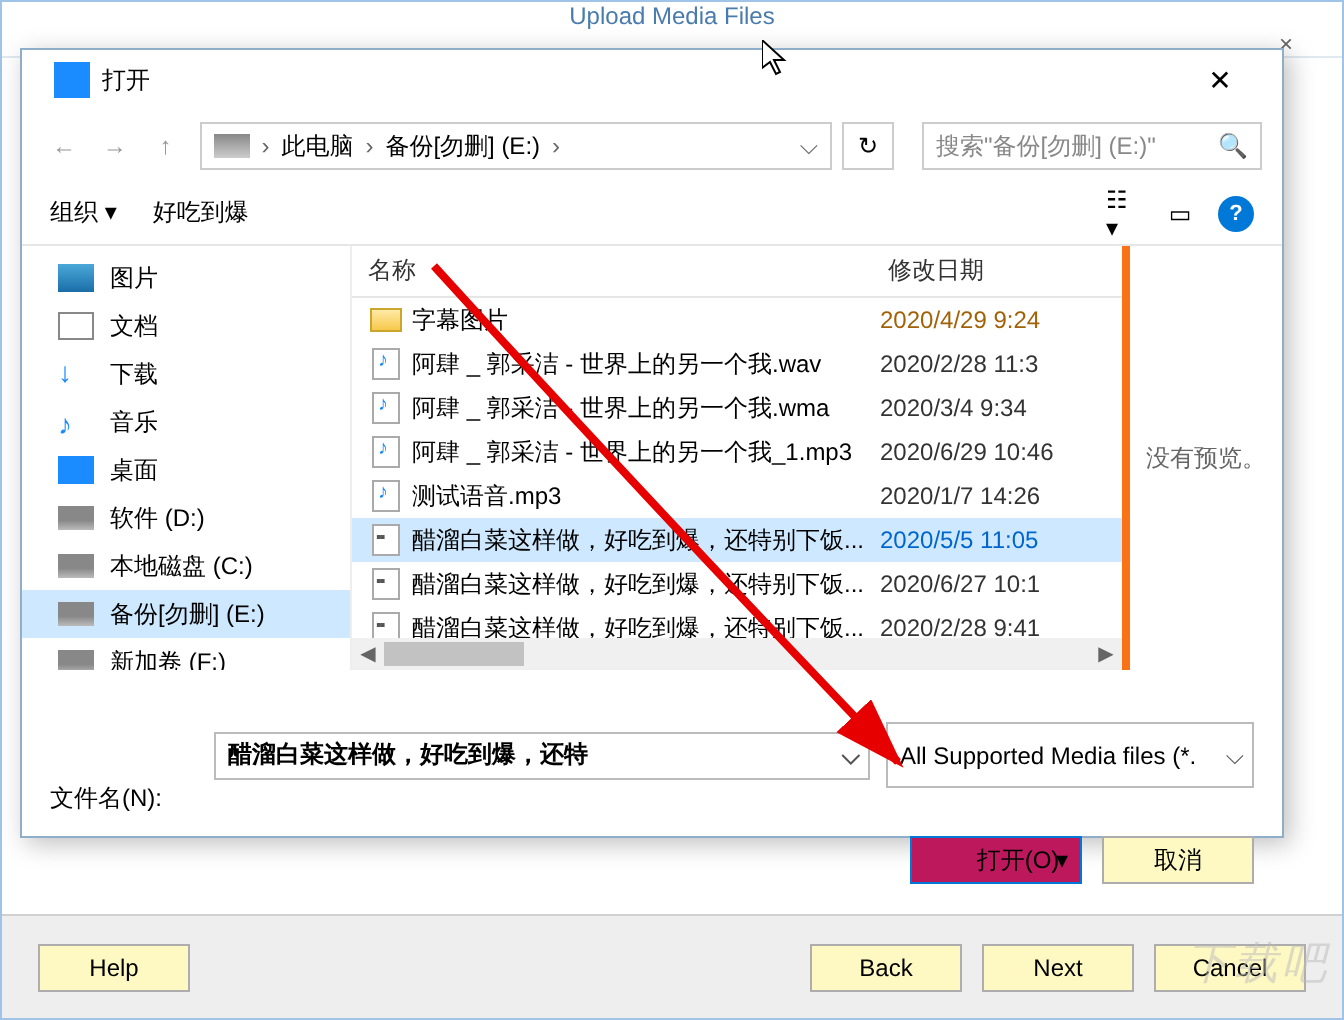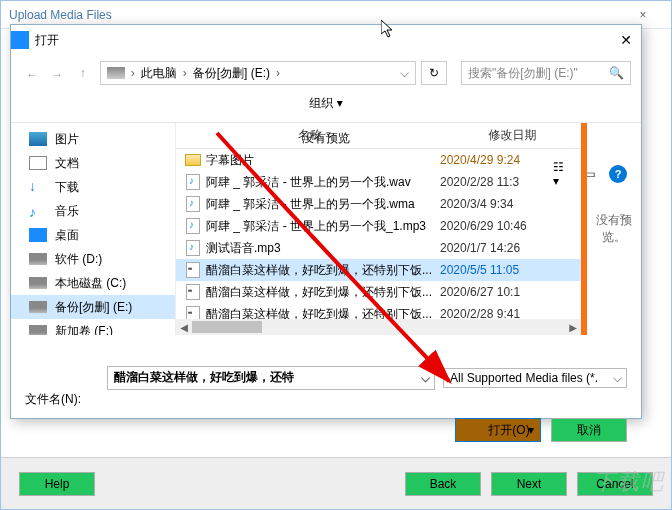--- a/index.html
+++ b/index.html
@@ -1,59 +1,59 @@
 <!DOCTYPE html>
 <html><head>
 <meta charset="utf-8">
 <style>
 * { box-sizing: border-box; font-family: "Microsoft YaHei", "Segoe UI", sans-serif; font-size: 12px; }
 body { margin: 0; width: 672px; height: 510px; background: #fff; overflow: hidden; position: relative; }
 
 .outer-window { position: absolute; top: 0; left: 0; width: 672px; height: 510px; border: 1px solid #a0c4e8; background: #fff; }
-.outer-title { height: 28px; display: flex; align-items: center; padding: 0 8px; color: #4a7bad; border-bottom: 1px solid #e0e8f0; }
+.outer-title { height: 28px; display: flex; align-items: center; padding: 0 8px; color: #4a7bad; border-bottom: 1px solid #e0e8f0; flex-direction: column; }
 .outer-close { margin-left: auto; width: 40px; text-align: center; color: #666; }
 
 .help-bar { position: absolute; bottom: 0; left: 0; right: 0; height: 52px; border-top: 1px solid #d0d0d0; display: flex; align-items: center; padding: 0 18px; gap: 10px; background: #eeeeee; }
 .help-bar .spacer { flex: 1; }
-.btn-std { min-width: 76px; height: 24px; background: #22c55e; border: 1px solid #adadad; display: flex; align-items: center; justify-content: center; cursor: pointer; }
+.btn-std { min-width: 76px; height: 24px; background: #fef9c3; border: 1px solid #adadad; display: flex; align-items: center; justify-content: center; cursor: pointer; }
 
 .dialog { position: absolute; top: 24px; left: 10px; width: 632px; height: 395px; background: #fff; border: 1px solid #8faeca; box-shadow: 3px 3px 12px rgba(0,0,0,0.25); }
-.dlg-title { height: 30px; display: flex; align-items: center; padding: 0 0; }
+.dlg-title { height: 30px; display: flex; align-items: center; padding: 0 16px; }
 .dlg-title .icon { width: 18px; height: 18px; background: #1a8cff; margin-right: 6px; display: inline-block; }
 .dlg-close { margin-left: auto; width: 30px; text-align: center; font-size: 14px; cursor: pointer; }
 
 .nav-row { display: flex; align-items: center; padding: 6px 10px; gap: 6px; }
 .nav-arrows span { width: 22px; height: 22px; display: inline-flex; align-items: center; justify-content: center; color: #999; }
 .addr { flex: 1; height: 24px; border: 1px solid #ccc; display: flex; align-items: center; padding: 0 6px; gap: 6px; }
 .addr .disk-icon { width: 18px; height: 12px; background: linear-gradient(#888,#ccc); }
 .addr .chev { color: #666; }
 .refresh { width: 26px; height: 24px; border: 1px solid #ccc; display: flex; align-items: center; justify-content: center; margin-left:-1px; }
 .search { width: 170px; height: 24px; border: 1px solid #ccc; display: flex; align-items: center; padding: 0 6px; color: #888; margin-left: 8px; }
 .search .mag { margin-left: auto; }
 
-.toolbar { display: flex; align-items: center; padding: 4px 14px; gap: 18px; border-bottom: 1px solid #e6e6e6; height: 32px; flex-direction: column; }
+.toolbar { display: flex; align-items: center; padding: 4px 14px; gap: 18px; border-bottom: 1px solid #e6e6e6; height: 32px; }
 .toolbar .tb-right { margin-left: auto; display: flex; gap: 10px; align-items: center; }
 .tb-icon { width: 18px; height: 18px; display: inline-flex; align-items: center; justify-content: center; }
 .help-icon { width: 18px; height: 18px; border-radius: 50%; background: #0078d7; color:#fff; display:flex; align-items:center; justify-content:center; font-size:11px; font-weight:bold;}
 
 .body-row { display: flex; height: 212px; }
 .sidebar { width: 164px; overflow: hidden; padding: 4px 0; }
 .sb-item { display: flex; align-items: center; height: 24px; padding-left: 18px; gap: 8px; cursor: pointer; }
 .sb-item.sel { background: #cde8ff; }
 .sb-icon { width: 18px; height: 14px; display:inline-block; }
 .ic-pic { background: linear-gradient(#4aa8d8,#1a6ea8); }
 .ic-doc { background: #fff; border:1px solid #888; }
 .ic-dl { color:#1a8cff; font-weight:bold; font-size:14px; line-height:12px;}
 .ic-music { color:#1a8cff; font-size:14px;}
 .ic-desk { background:#1a8cff; }
 .ic-disk { background: linear-gradient(#888 60%,#bbb); height:12px;}
 
 .file-area { flex: 1; display: flex; border-left: 1px solid #eee; overflow:hidden; }
 .file-list { flex: 1; overflow: hidden; position: relative; }
-.fl-header { display: flex; height: 26px; align-items: center; border-bottom: 1px solid #e6e6e6; color:#333;text-align:center; }
+.fl-header { display: flex; height: 26px; align-items: center; border-bottom: 1px solid #e6e6e6; color:#333; }
 .fl-header .col-name { width: 260px; padding-left: 8px; }
 .fl-header .col-date { flex: 1; padding-left: 8px; }
 .fl-rows { }
 .fl-row { display: flex; align-items: center; height: 22px; cursor: pointer; }
 .fl-row.sel { background: #cde8ff; }
 .fl-row .fic { width: 18px; height: 16px; margin: 0 4px 0 8px; display:inline-flex; align-items:center; justify-content:center;}
 .folder-ic { width:16px; height:12px; background: linear-gradient(#ffe9a8,#f7c94b); border:1px solid #caa62f;}
 .media-ic { width:14px; height:16px; background:#fff; border:1px solid #aaa; position:relative;}
 .media-ic::after{content:"♪"; position:absolute; left:2px; top:0; font-size:10px; color:#1a8cff;}
 .video-ic { width:14px; height:16px; background:#fff; border:1px solid #aaa; position:relative;}
@@ -62,31 +62,31 @@
 .fl-row .fdate { flex: 1; white-space: nowrap; overflow:hidden; color:#333; }
 .fl-row.sel .fdate { color:#0066cc; }
 .fl-row.dim .fdate { color: #a16207; }
 
 .hscroll { position:absolute; bottom:0; left:0; right:0; height:16px; background:#f0f0f0; }
 .hscroll-thumb { position:absolute; left:16px; top:2px; width:70px; height:12px; background:#c2c2c2; }
 .hscroll-arrow { position: absolute; top: 0; width: 16px; height: 16px; display: flex; align-items: center; justify-content: center; color: #666; font-size: 10px; }
 .hscroll-arrow.left { left: 0; }
 .hscroll-arrow.right { right: 0; }
 
-.preview { width: 60px; display:flex; align-items:center; justify-content:center; color:#666; border-left:6px solid #f97316; text-align: center;}
+.preview { width: 80px; display:flex; align-items:center; justify-content:center; color:#666; border-left:4px solid #f97316; text-align: center;}
 
 .bottom-row { padding: 12px 14px 4px; display: flex; align-items: center; gap: 8px; }
 .fn-label { width: 74px; text-align: left; margin-top: 44px; }
 .fn-input { flex:1; height: 24px; border:1px solid #bbb; padding:0 18px 0 6px; display:flex; align-items:center; position:relative;font-weight:bold; }
 .fn-input::after { content:"⌵"; position:absolute; right:4px; color:#555;}
-.filter { width: 184px; height:20px; border:1px solid #bbb; padding:0 18px 0 6px; display:flex; align-items:center; position:relative; white-space: nowrap; overflow: hidden;}
+.filter { width: 184px; height:33px; border:1px solid #bbb; padding:0 18px 0 6px; display:flex; align-items:center; position:relative; white-space: nowrap; overflow: hidden;}
 .filter::after { content:"⌵"; position:absolute; right:4px; color:#555;}
 
 .action-row { padding: 6px 14px 12px; display:flex; justify-content:flex-end; gap:10px; }
-.btn-open { border-color:#0078d7; background:#a16207; position:relative; min-width:86px;padding-left:22px;}
+.btn-open { border-color:#0078d7; background:#be185d; position:relative; min-width:86px;padding-left:22px;}
 
 .arrow-svg { position:absolute; left:186px; top:98px; pointer-events:none; z-index:5;}
 
 .cursor { position:absolute; left:381px; top:20px; z-index:10; pointer-events:none;}
 
 .watermark { position:absolute; right:6px; bottom:12px; font-size:22px; color:#bbb; opacity:0.5; font-style:italic; letter-spacing:2px; pointer-events: none;}
 </style>
 </head>
 <body>
 
@@ -130,21 +130,21 @@
     </div>
     <div class="refresh">↻</div>
     <div class="search">
       <span>搜索"备份[勿删] (E:)"</span>
       <span class="mag">🔍</span>
     </div>
   </div>
 
   <div class="toolbar">
     <span><span>组织</span> ▾</span>
-    <span>没有预览</span>
+    <span>好吃到爆</span>
     <div class="tb-right">
       <span class="tb-icon">☷ ▾</span>
       <span class="tb-icon">▭</span>
       <span class="help-icon">?</span>
     </div>
   </div>
 
   <div class="body-row">
     <div class="sidebar" id="sidebar">
         <div class="sb-item">

